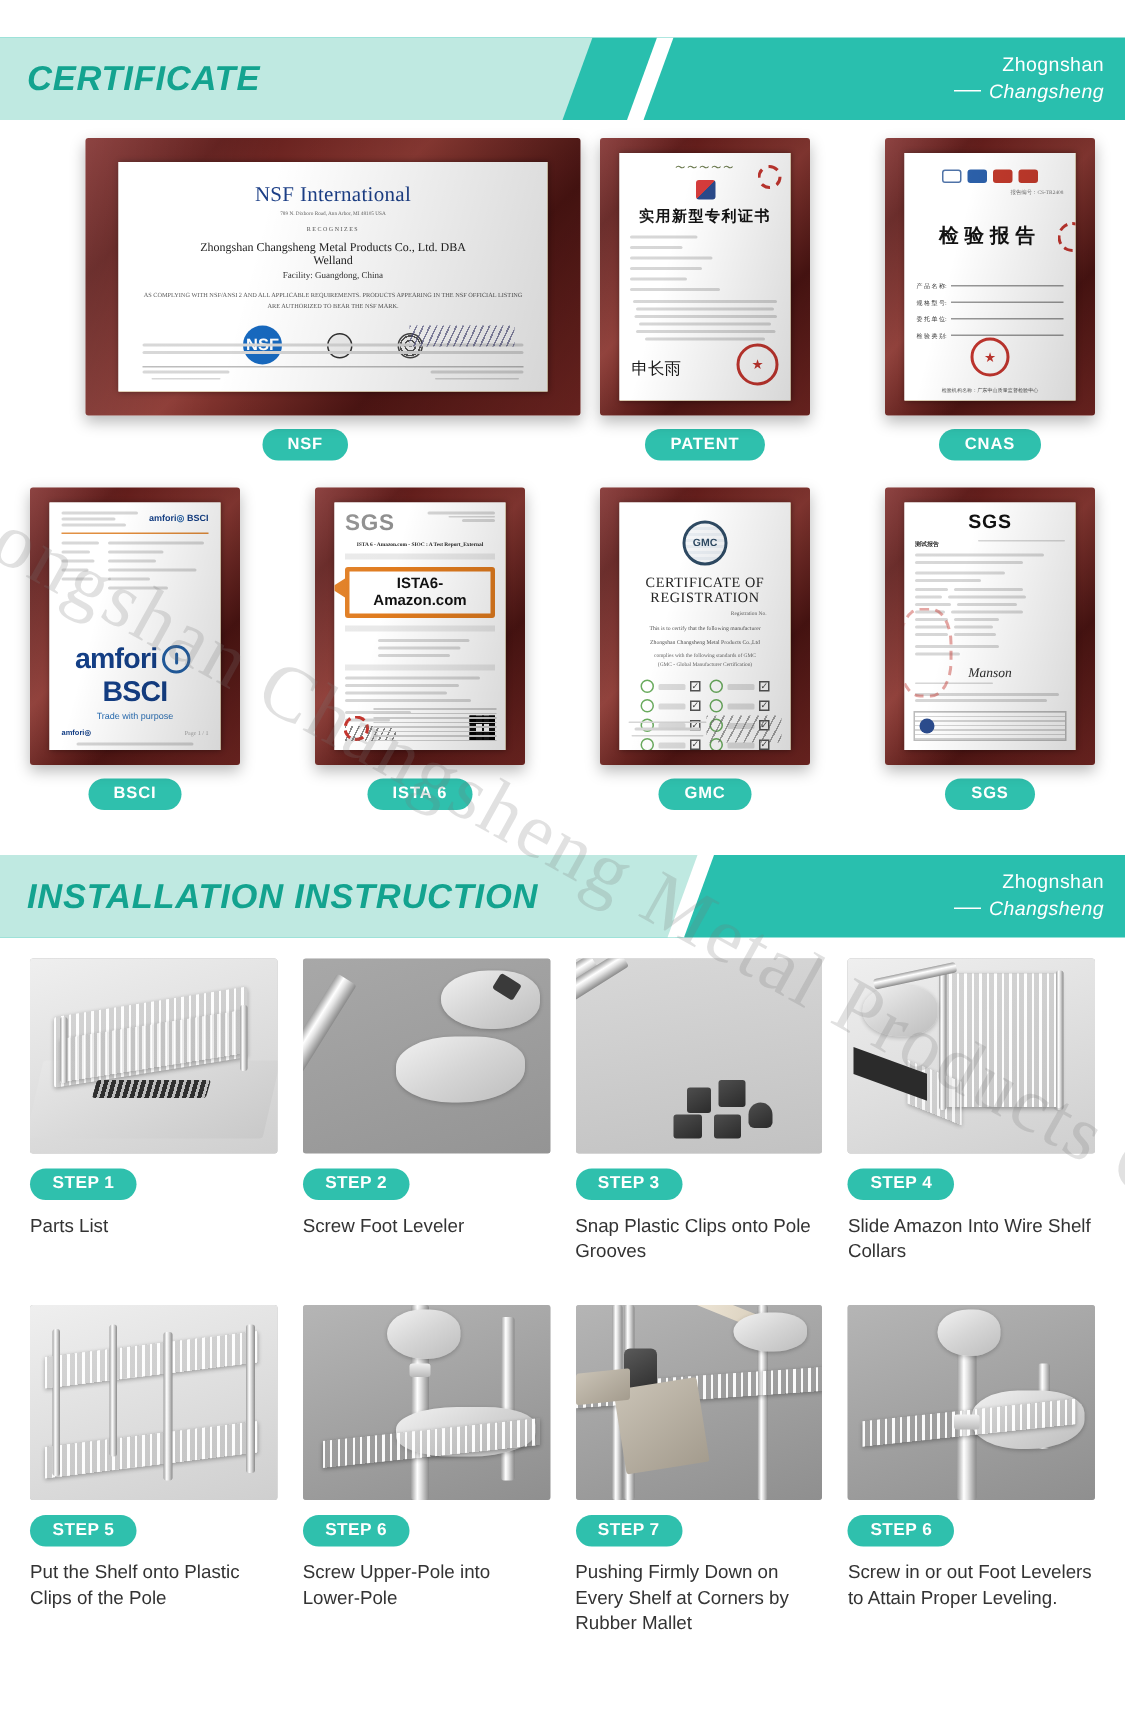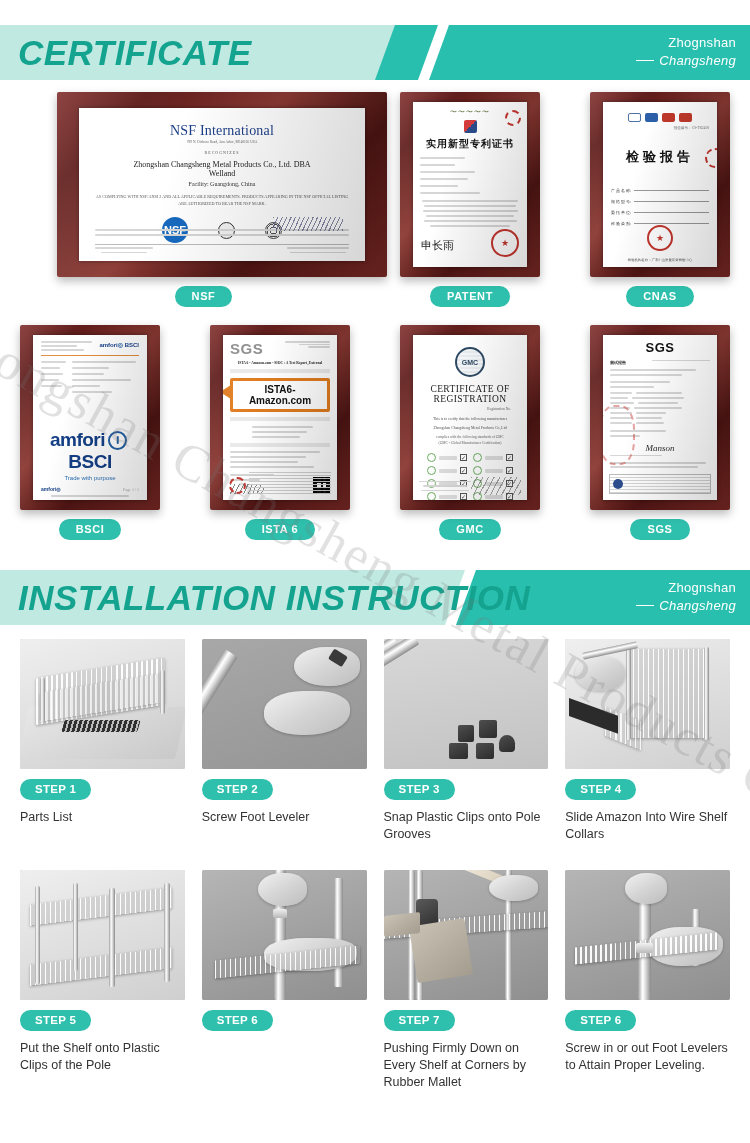--- a/index.html
+++ b/index.html
@@ -60,21 +60,21 @@
     width: 11px;
     background: #ffffff;
     transform: skewX(-20deg);
   }
   .banner .title {
     position: absolute;
     left: 18px;
     top: 0;
     height: 66px;
     line-height: 55px;
-    font-size: 35px;
+    font-size: 23px;
     font-weight: bold;
     font-style: italic;
     color: #13a38f;
     letter-spacing: 0.5px;
     white-space: nowrap;
   }
   .banner .brand {
     position: absolute;
     right: 14px;
     top: 9px;
@@ -805,20 +805,21 @@
         <div class="photo ph-bg-mid">
           <div class="pole" style="left:44%;top:0;width:7%;height:100%;"></div>
           <div class="pole" style="right:14%;top:6%;width:6%;height:84%;"></div>
           <div class="hand" style="left:34%;top:2%;width:30%;height:26%;"></div>
           <div class="hand" style="right:6%;top:52%;width:56%;height:26%;border-radius:44% 36% 48% 40%;"></div>
           <div class="wire-sheet" style="left:8%;top:64%;width:88%;height:14%;transform:skewY(-6deg);"></div>
           <div style="position:absolute;left:43%;top:30%;width:9%;height:7%;background:linear-gradient(180deg,#efefef,#b9b9b9);border-radius:2px;"></div>
         </div>
       </div>
       <div class="step-badge">STEP 6</div>
+      <div class="step-desc">Screw Upper-Pole into Lower-Pole</div>
     </div>
 
     <div class="step">
       <div class="step-img">
         <div class="photo ph-bg-mid">
           <div class="pole" style="left:15%;top:0;width:4%;height:100%;"></div>
           <div class="pole" style="left:20%;top:0;width:4%;height:100%;"></div>
           <div class="pole" style="right:22%;top:0;width:4%;height:100%;"></div>
           <div class="wire-sheet" style="left:0;top:36%;width:100%;height:12%;transform:skewY(-4deg);"></div>
           <div class="mallet-handle" style="right:12%;top:12%;width:42%;height:7%;transform:rotate(22deg);transform-origin:right top;"></div>

